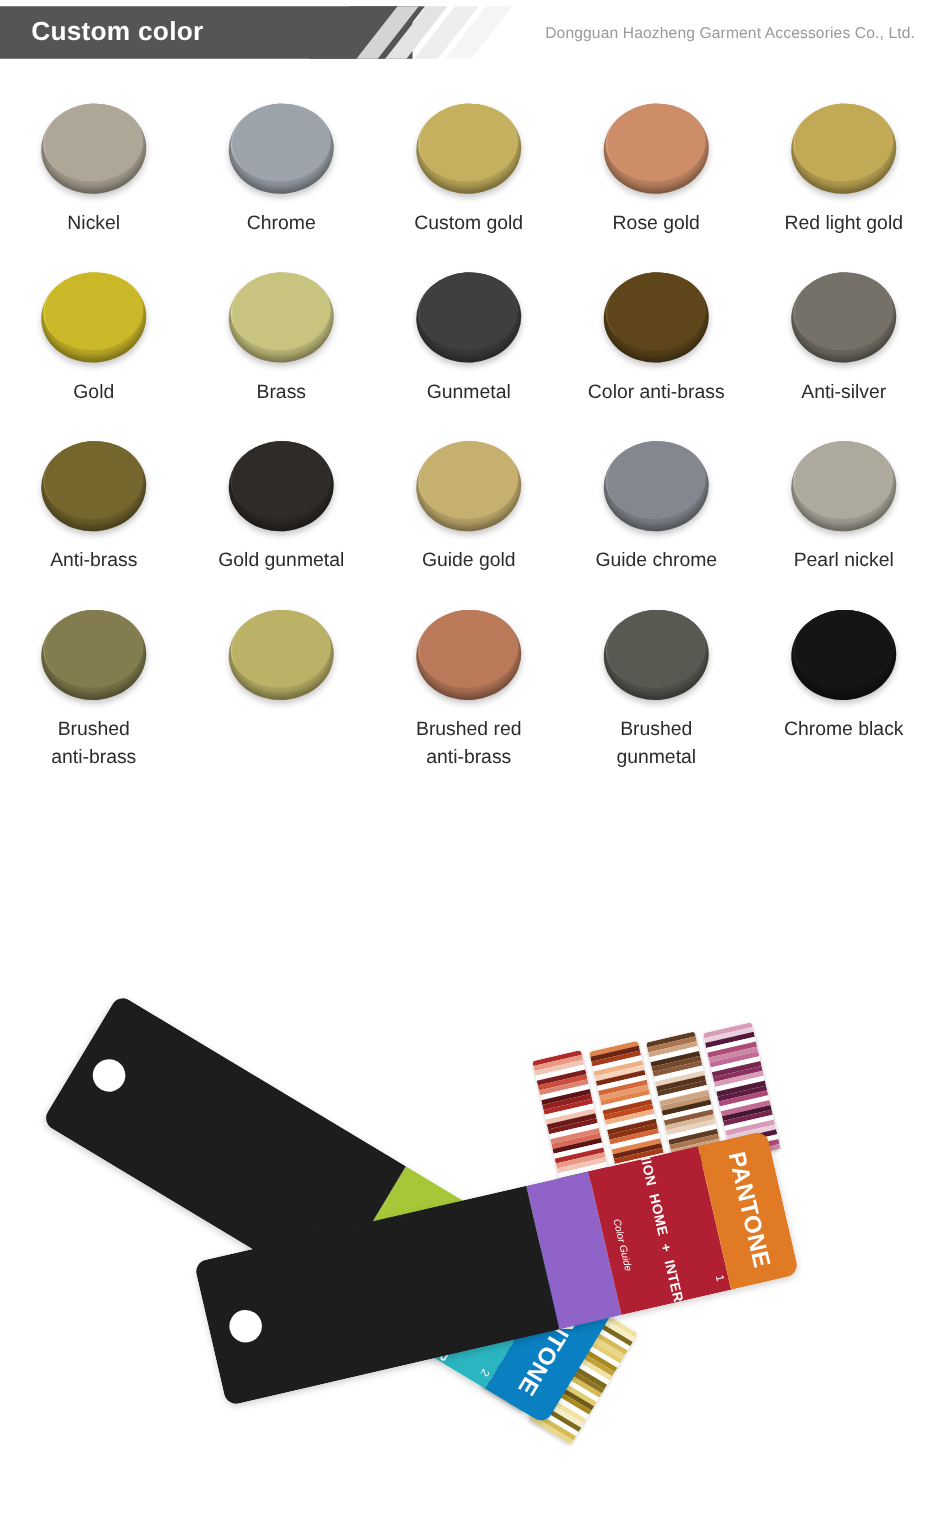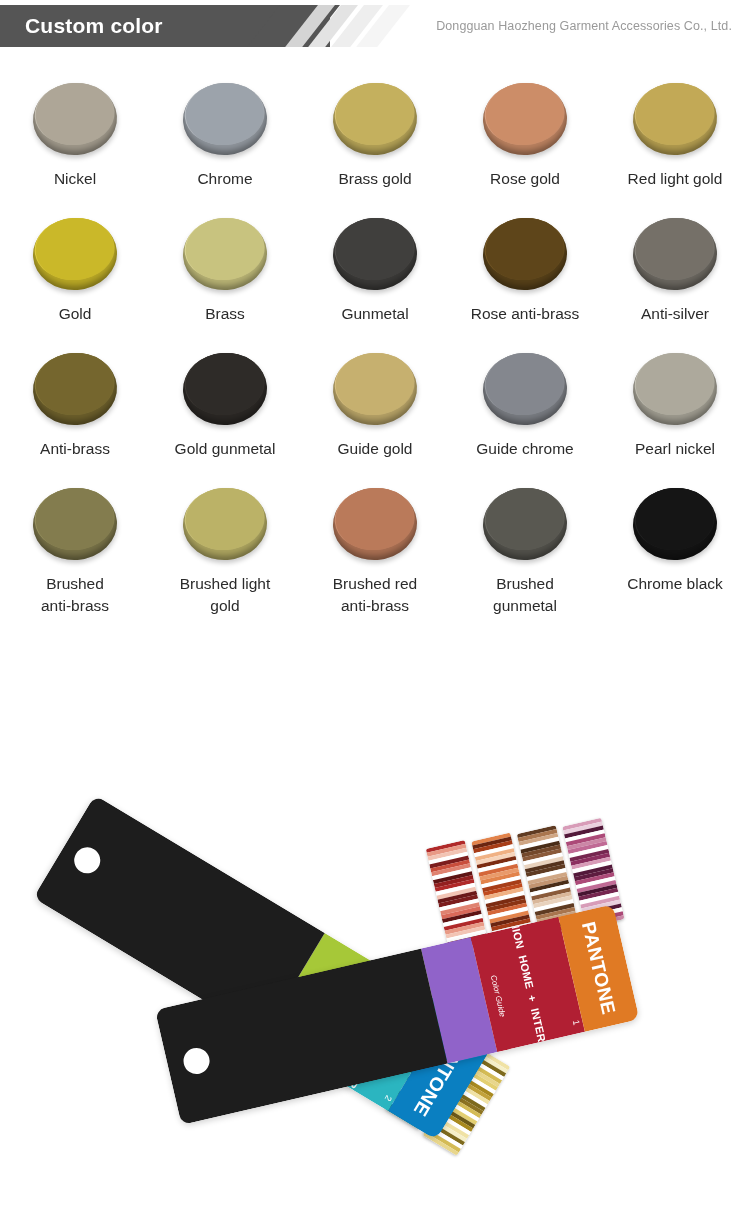--- a/index.html
+++ b/index.html
@@ -236,21 +236,21 @@
         </div>
         <div class="disc-label">Chrome</div>
       </div>
       <div class="swatch-cell">
         <div class="disc-wrap">
           <div class="disc" style="background: rgb(178, 160, 85); box-shadow: rgba(0, 0, 0, 0.35) 0px -4px 6px inset, rgba(0, 0, 0, 0.22) 0px 3px 5px;">
             <div style="position: absolute; left: 2px; top: 0px; width: 80px; height: 62px; border-radius: 50%; background: radial-gradient(at 34% 24%, rgb(217, 196, 120) 0%, rgb(217, 196, 120) 42%, rgb(178, 160, 85) 100%);"></div>
             <div style="position: absolute; left: 12px; top: 6px; width: 48px; height: 22px; border-radius: 50%; background: linear-gradient(rgba(255, 255, 255, 0.38), rgba(255, 255, 255, 0));"></div>
           </div>
         </div>
-        <div class="disc-label">Brass gold</div>
+        <div class="disc-label">Custom gold</div>
       </div>
       <div class="swatch-cell">
         <div class="disc-wrap">
           <div class="disc" style="background: rgb(185, 128, 95); box-shadow: rgba(0, 0, 0, 0.35) 0px -4px 6px inset, rgba(0, 0, 0, 0.22) 0px 3px 5px;">
             <div style="position: absolute; left: 2px; top: 0px; width: 80px; height: 62px; border-radius: 50%; background: radial-gradient(at 34% 24%, rgb(219, 162, 131) 0%, rgb(219, 162, 131) 42%, rgb(185, 128, 95) 100%);"></div>
             <div style="position: absolute; left: 12px; top: 6px; width: 48px; height: 22px; border-radius: 50%; background: linear-gradient(rgba(255, 255, 255, 0.38), rgba(255, 255, 255, 0));"></div>
           </div>
         </div>
         <div class="disc-label">Rose gold</div>
       </div>
@@ -292,21 +292,21 @@
         </div>
         <div class="disc-label">Gunmetal</div>
       </div>
       <div class="swatch-cell">
         <div class="disc-wrap">
           <div class="disc" style="background: rgb(85, 63, 24); box-shadow: rgba(0, 0, 0, 0.35) 0px -4px 6px inset, rgba(0, 0, 0, 0.22) 0px 3px 5px;">
             <div style="position: absolute; left: 2px; top: 0px; width: 80px; height: 62px; border-radius: 50%; background: radial-gradient(at 34% 24%, rgb(122, 91, 39) 0%, rgb(122, 91, 39) 42%, rgb(85, 63, 24) 100%);"></div>
             <div style="position: absolute; left: 12px; top: 6px; width: 48px; height: 22px; border-radius: 50%; background: linear-gradient(rgba(255, 255, 255, 0.38), rgba(255, 255, 255, 0));"></div>
           </div>
         </div>
-        <div class="disc-label">Rose anti-brass</div>
+        <div class="disc-label">Color anti-brass</div>
       </div>
       <div class="swatch-cell">
         <div class="disc-wrap">
           <div class="disc" style="background: rgb(106, 102, 95); box-shadow: rgba(0, 0, 0, 0.35) 0px -4px 6px inset, rgba(0, 0, 0, 0.22) 0px 3px 5px;">
             <div style="position: absolute; left: 2px; top: 0px; width: 80px; height: 62px; border-radius: 50%; background: radial-gradient(at 34% 24%, rgb(139, 135, 128) 0%, rgb(139, 135, 128) 42%, rgb(106, 102, 95) 100%);"></div>
             <div style="position: absolute; left: 12px; top: 6px; width: 48px; height: 22px; border-radius: 50%; background: linear-gradient(rgba(255, 255, 255, 0.38), rgba(255, 255, 255, 0));"></div>
           </div>
         </div>
         <div class="disc-label">Anti-silver</div>
       </div>
@@ -368,21 +368,20 @@
         </div>
         <div class="disc-label">Brushed<br>anti-brass</div>
       </div>
       <div class="swatch-cell">
         <div class="disc-wrap">
           <div class="disc" style="background: rgb(170, 162, 94); box-shadow: rgba(0, 0, 0, 0.35) 0px -4px 6px inset, rgba(0, 0, 0, 0.22) 0px 3px 5px;">
             <div style="position: absolute; left: 2px; top: 0px; width: 80px; height: 62px; border-radius: 50%; background: radial-gradient(at 34% 24%, rgb(207, 199, 127) 0%, rgb(207, 199, 127) 42%, rgb(170, 162, 94) 100%);"></div>
             <div style="position: absolute; left: 12px; top: 6px; width: 48px; height: 22px; border-radius: 50%; background: linear-gradient(rgba(255, 255, 255, 0.38), rgba(255, 255, 255, 0));"></div>
           </div>
         </div>
-        <div class="disc-label">Brushed light<br>gold</div>
       </div>
       <div class="swatch-cell">
         <div class="disc-wrap">
           <div class="disc" style="background: rgb(169, 111, 82); box-shadow: rgba(0, 0, 0, 0.35) 0px -4px 6px inset, rgba(0, 0, 0, 0.22) 0px 3px 5px;">
             <div style="position: absolute; left: 2px; top: 0px; width: 80px; height: 62px; border-radius: 50%; background: radial-gradient(at 34% 24%, rgb(205, 143, 112) 0%, rgb(205, 143, 112) 42%, rgb(169, 111, 82) 100%);"></div>
             <div style="position: absolute; left: 12px; top: 6px; width: 48px; height: 22px; border-radius: 50%; background: linear-gradient(rgba(255, 255, 255, 0.38), rgba(255, 255, 255, 0));"></div>
           </div>
         </div>
         <div class="disc-label">Brushed red<br>anti-brass</div>
       </div>

